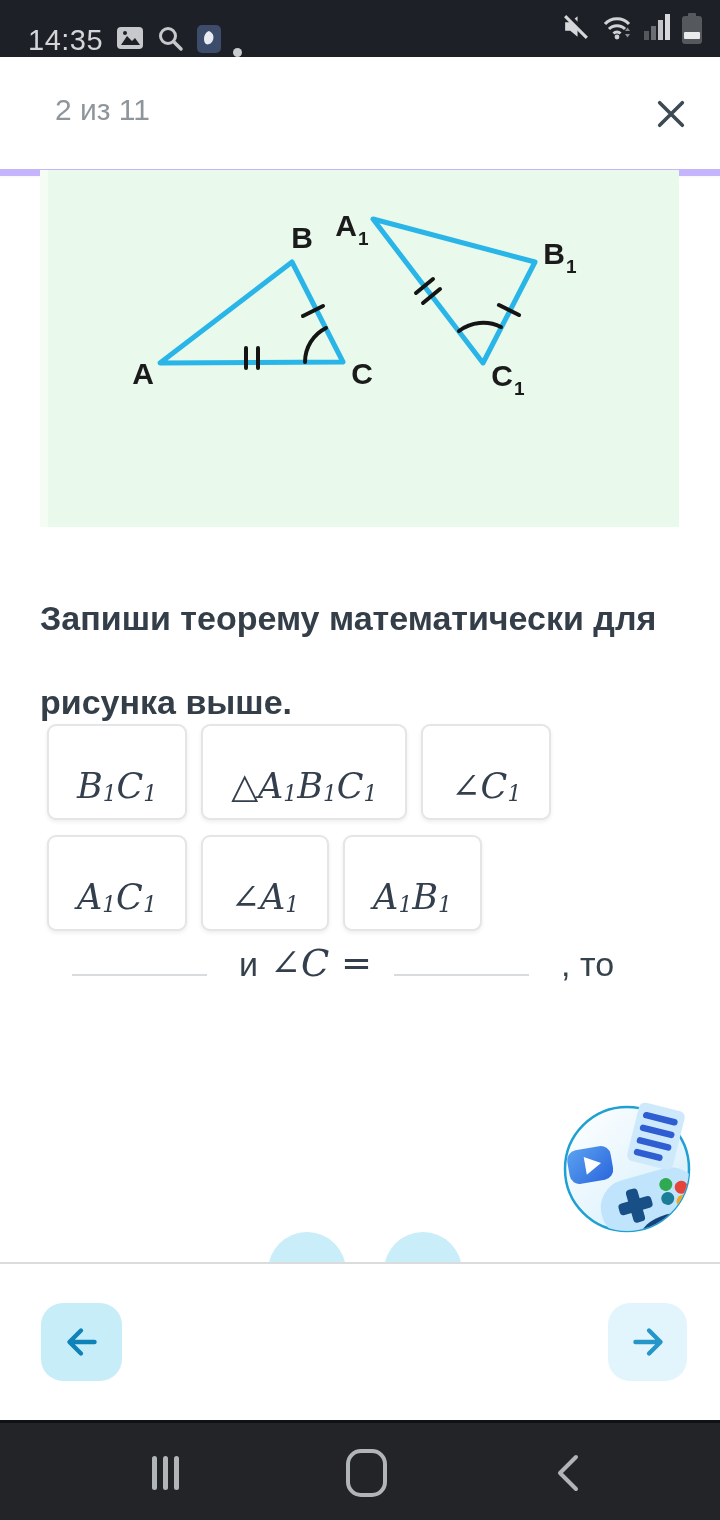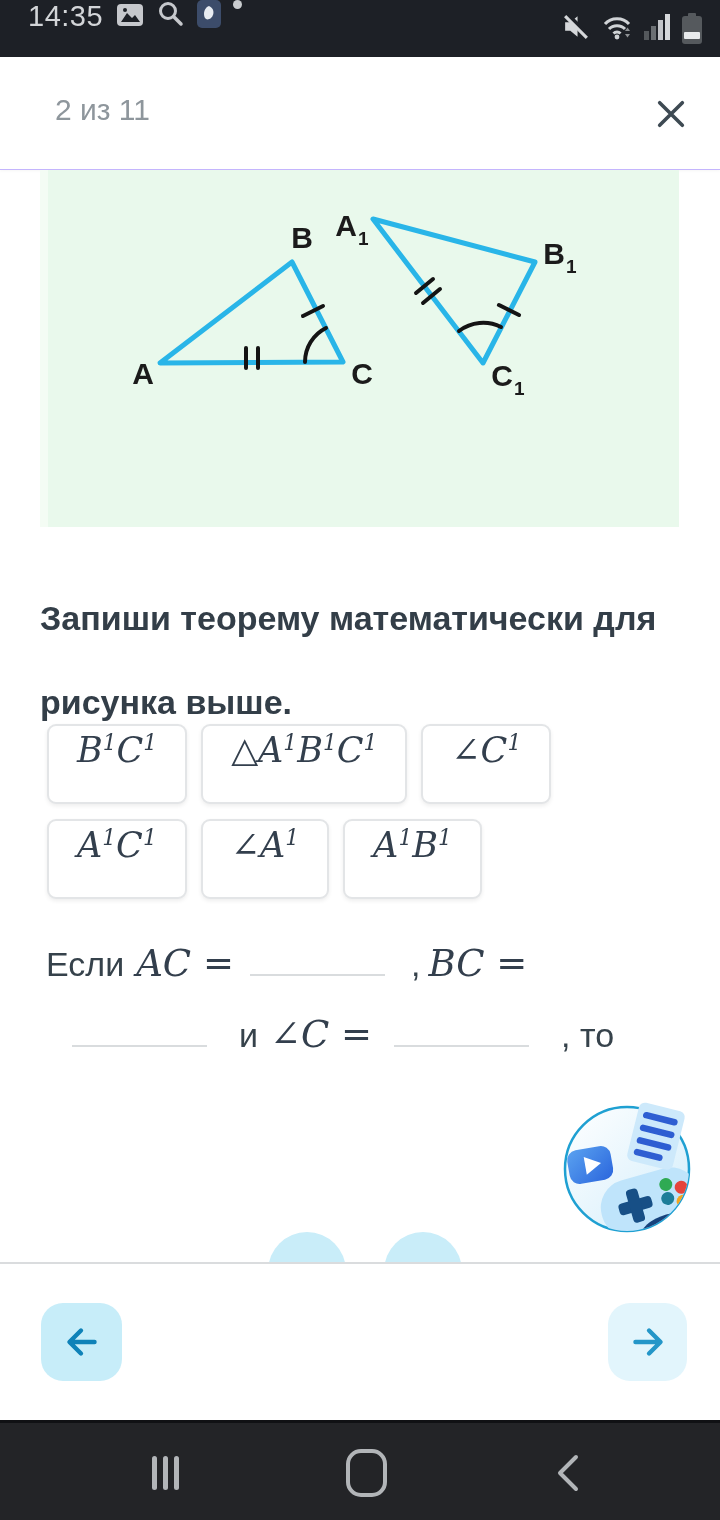--- a/index.html
+++ b/index.html
@@ -1,50 +1,50 @@
 <!DOCTYPE html>
 <html><head>
 <meta charset="utf-8">
 <style>
   html,body{margin:0;padding:0;background:#ffffff;}
   .phone{position:relative;width:720px;height:1520px;background:#ffffff;overflow:hidden;
          font-family:"Liberation Sans",sans-serif;}
 
   
   .status-bar{position:absolute;top:0;left:0;width:720px;height:57px;background:#1d2026;}
-  .sb-left{position:absolute;left:28px;top:0;height:57px;display:flex;align-items:flex-start;gap:12px;}
+  .sb-left{position:absolute;left:28px;top:0;height:57px;display:flex;align-items:flex-end;gap:12px;}
   .sb-time{color:#d3d5d8;font-size:29px;letter-spacing:.5px;}
   .sb-right{position:absolute;right:18px;top:0;height:57px;display:flex;align-items:center;gap:9px;}
   .sb-dot{width:9px;height:9px;border-radius:50%;background:#c9cccf;}
   .battery{position:relative;width:20px;height:31px;}
   .battery .cap{position:absolute;top:0;left:6px;width:8px;height:4px;background:#55595d;border-radius:1px;}
   .battery .body{position:absolute;top:3px;left:0;width:20px;height:28px;background:#55595d;border-radius:3px;}
   .battery .lvl{position:absolute;bottom:5px;left:2px;width:16px;height:7px;background:#e9ebed;border-radius:1px;}
 
   
   .header{position:absolute;top:57px;left:0;width:720px;height:112px;background:#ffffff;
-          border-bottom:1px solid #c4b5fd;box-shadow:0 1px 3px rgba(0,0,0,.04);}
+          border-bottom:7px solid #c4b5fd;box-shadow:0 1px 3px rgba(0,0,0,.04);}
   .progress{position:absolute;left:55px;top:36px;font-size:30px;color:#8e969c;}
   .close-btn{position:absolute;right:32px;top:40px;width:34px;height:34px;cursor:pointer;}
 
   
   .figure-panel{position:absolute;top:170px;left:40px;width:639px;height:357px;background:#e9f9ec;
                 border-left:8px solid #f4fcf4;box-sizing:border-box;}
   .figure-panel svg{display:block;margin-left:-8px;}
   .tri-label{font-family:"Liberation Sans",sans-serif;font-weight:bold;fill:#1b1b1b;font-size:30px;}
   .tri-sub{font-size:19px;}
 
   
   .question{position:absolute;top:576px;left:40px;width:660px;font-size:34px;font-weight:bold;
             color:#333e48;line-height:84px;}
 
   
   .chips{position:absolute;top:724px;left:47px;width:626px;display:flex;flex-wrap:wrap;
          column-gap:14px;row-gap:15px;}
-  .chip{display:inline-flex;align-items:flex-start;justify-content:center;height:68px;padding:4px 28px;
+  .chip{display:inline-flex;align-items:flex-end;justify-content:center;height:68px;padding:12px 28px;
         background:#ffffff;border:2px solid #e3e5e7;border-radius:9px;
         box-shadow:0 2px 4px rgba(0,0,0,.07);
         font-family:"DejaVu Serif","DejaVu Sans",serif;font-style:italic;
         font-size:35px;color:#333f4d;cursor:pointer;}
   .chip sub{font-size:.62em;font-style:italic;}
 
   
   .sentence{position:absolute;top:942px;left:46px;width:640px;color:#3a454e;}
   .s-row{display:flex;align-items:baseline;height:71px;}
   .w{font-size:34px;color:#36424b;}
@@ -163,27 +163,20 @@
   <div class="chips">
     <div class="chip">B<sub>1</sub>C<sub>1</sub></div>
     <div class="chip">△A<sub>1</sub>B<sub>1</sub>C<sub>1</sub></div>
     <div class="chip">∠C<sub>1</sub></div>
     <div class="chip">A<sub>1</sub>C<sub>1</sub></div>
     <div class="chip">∠A<sub>1</sub></div>
     <div class="chip">A<sub>1</sub>B<sub>1</sub></div>
   </div>
 
   <div class="sentence">
-    <div class="s-row">
-      <span class="w" style="margin-right:12px">Если</span>
-      <span class="m">AC =</span>
-      <span class="blank" style="margin-left:16px;margin-right:26px"></span>
-      <span class="w" style="margin-right:8px">,</span>
-      <span class="m">BC =</span>
-    </div>
     <div class="s-row">
       <span class="blank" style="margin-left:26px;margin-right:32px"></span>
       <span class="w" style="margin-right:12px">и</span>
       <span class="m">∠C =</span>
       <span class="blank" style="margin-left:22px;margin-right:32px"></span>
       <span class="w">, то</span>
     </div>
   </div>
 
   <div class="peek" style="left:268px;top:1232px">

